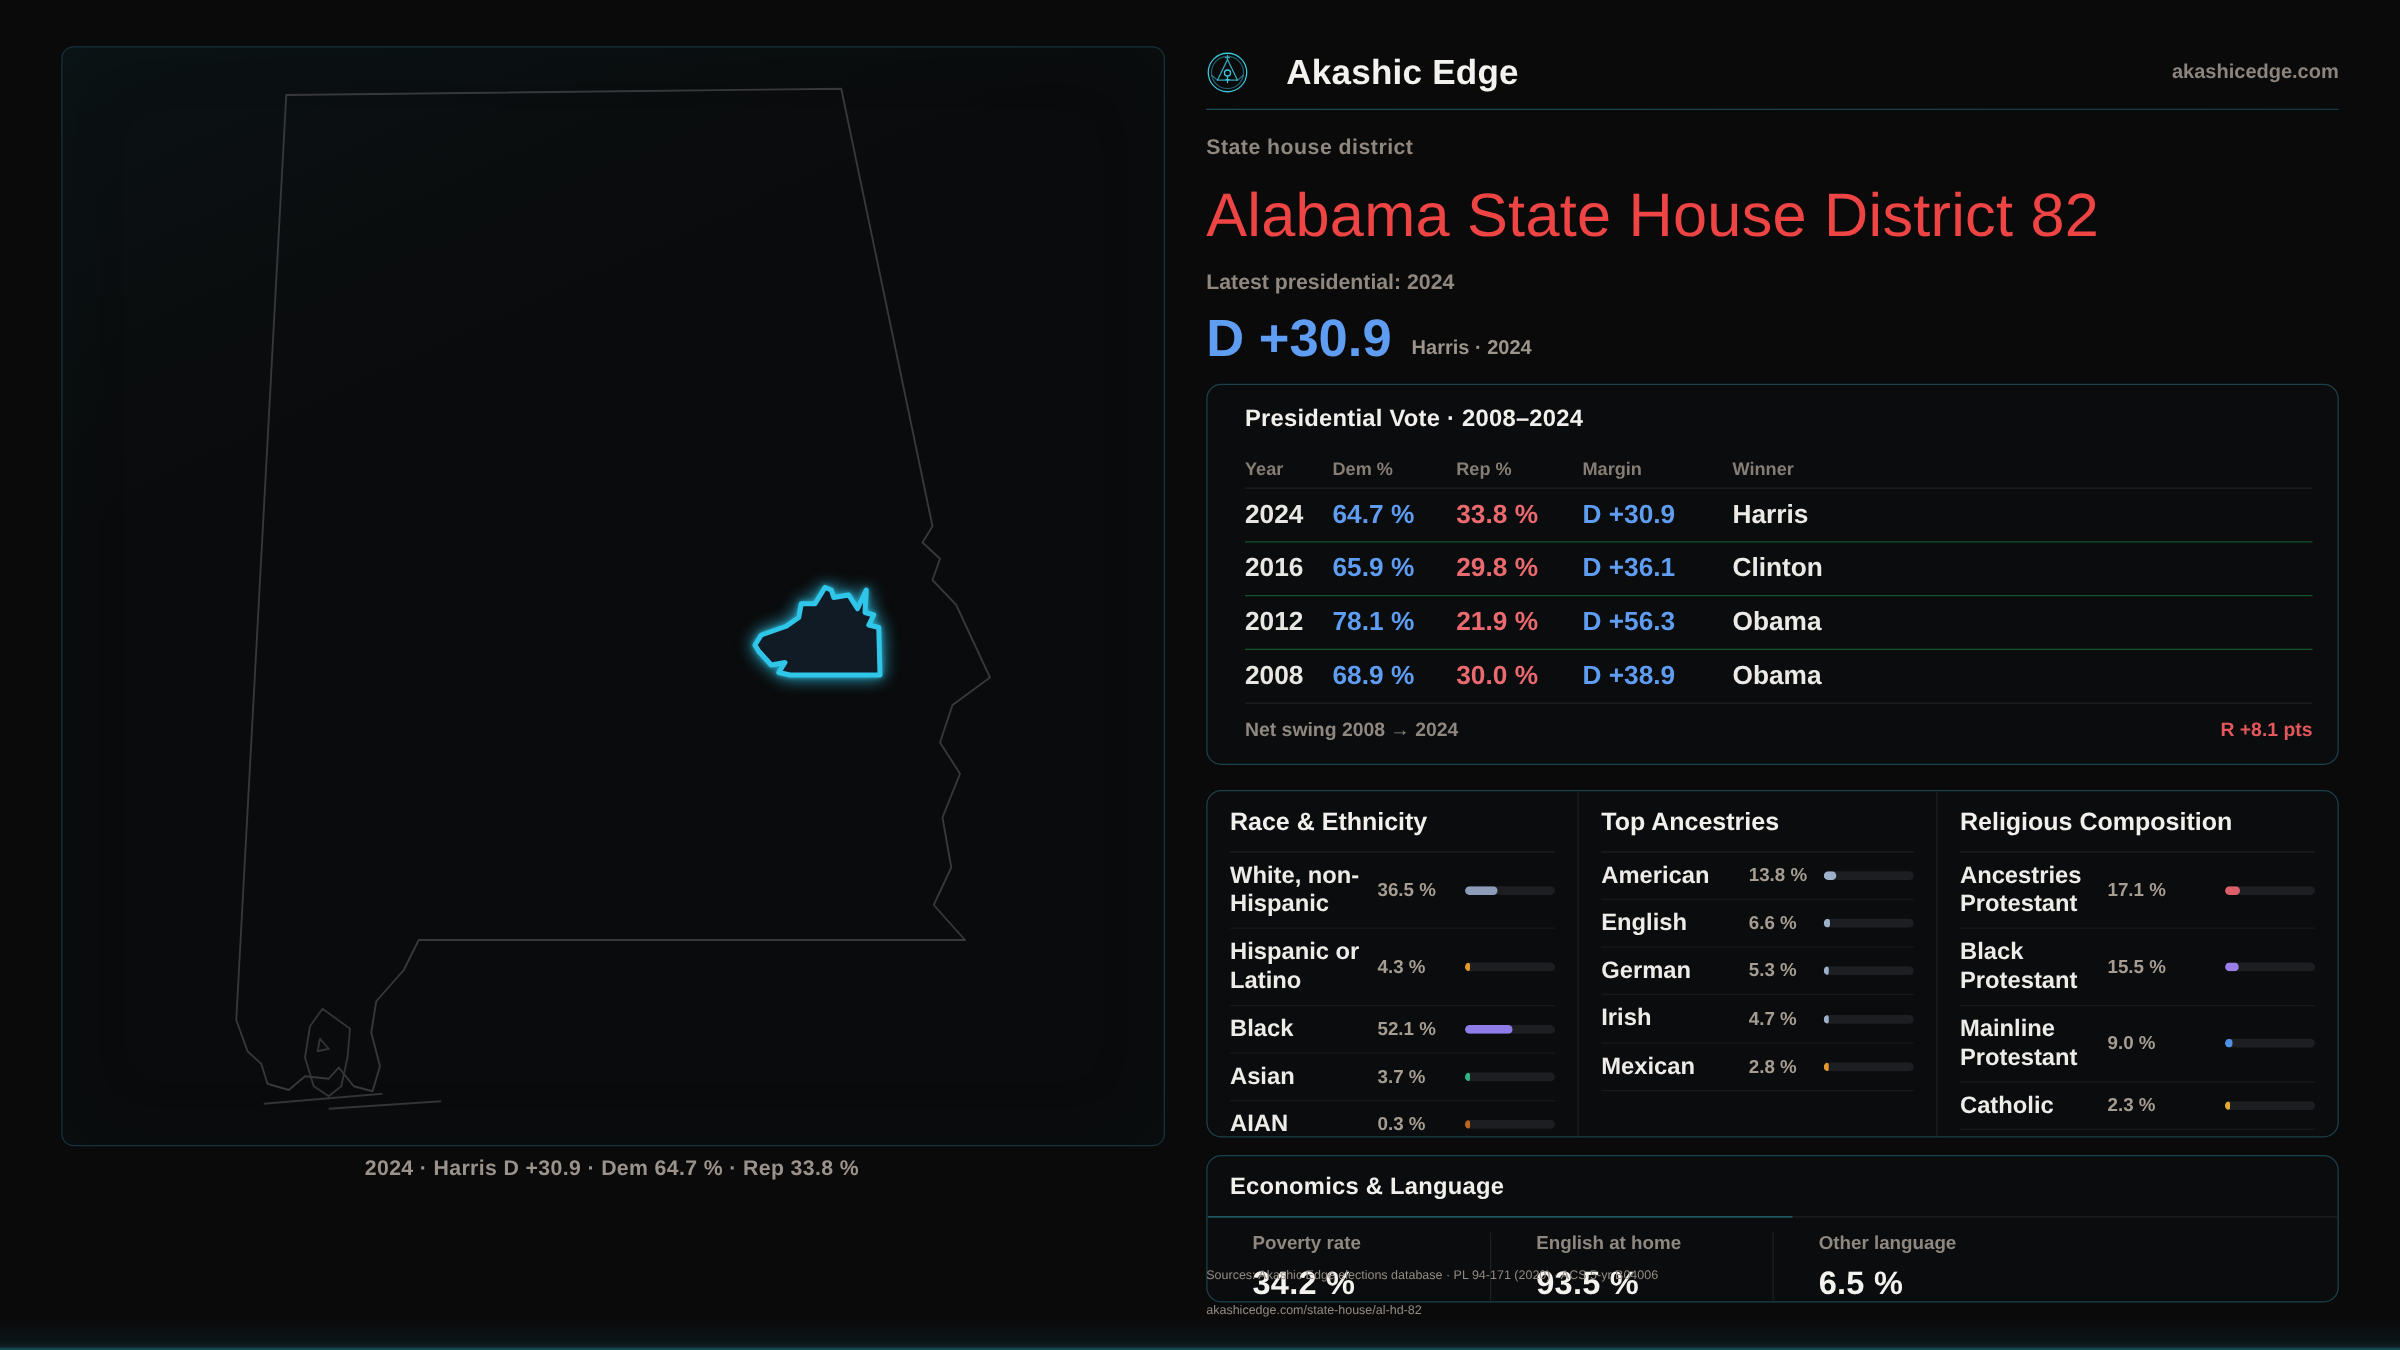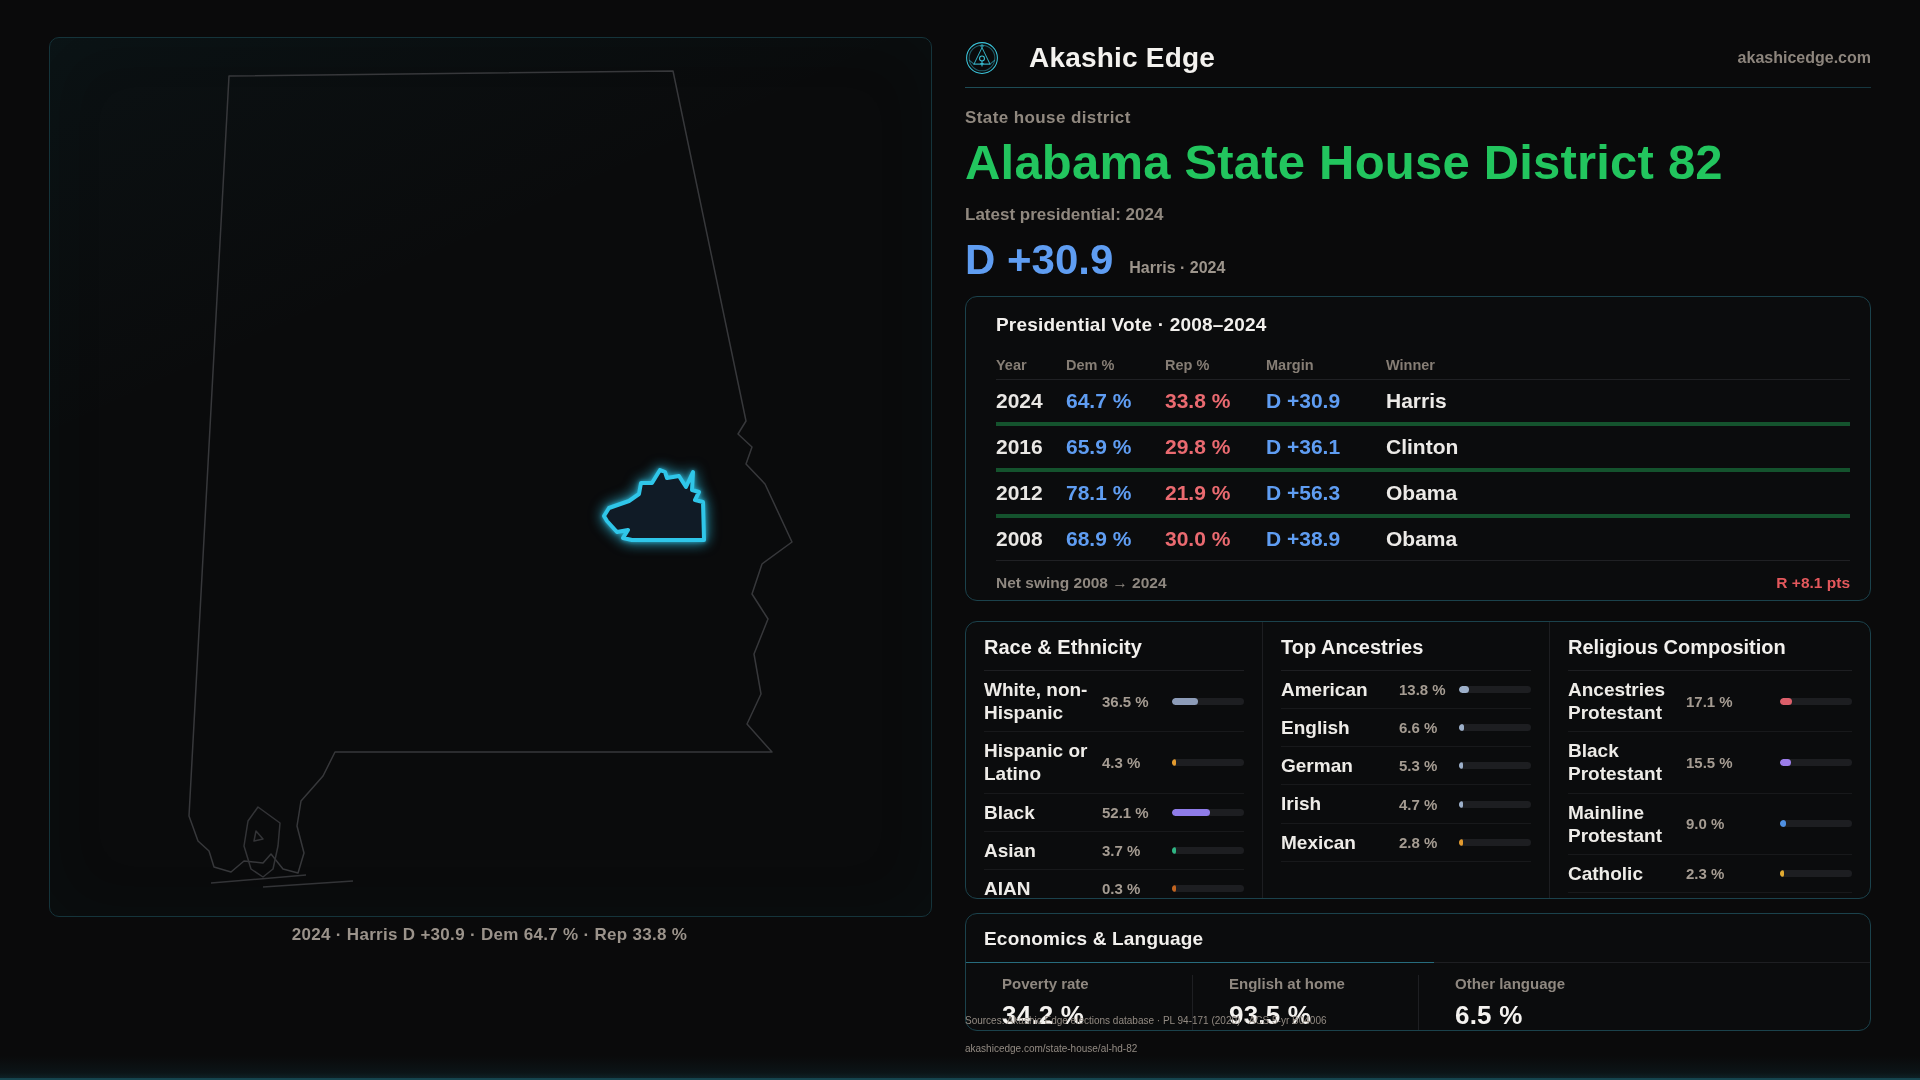--- a/index.html
+++ b/index.html
@@ -21,36 +21,36 @@
 
   
   .right-col{position:absolute;left:965px;top:40px;width:906px;}
   .brand-row{display:flex;align-items:center;justify-content:space-between;height:36px;}
   .brand-left{display:flex;align-items:center;gap:16px;}
   .logo{width:34px;height:34px;margin-right:14px;}
   .brand-name{font-size:28px;font-weight:700;color:#f4f2ef;letter-spacing:.2px;}
   .brand-domain{font-size:16px;font-weight:700;color:#8d857d;cursor:pointer;}
   .header-divider{margin-top:11px;height:1px;background:linear-gradient(to right,#1d4c56,#163740);}
   .kicker{margin-top:20px;font-size:17px;font-weight:700;color:#90887f;letter-spacing:.4px;}
-  .title{margin:8px 0 0 0;font-size:49px;line-height:1.08;font-weight:700;color:#22c55e;letter-spacing:.2px;}
+  .title{margin:19px 0 0 0;font-size:49px;line-height:1.08;font-weight:400;color:#ef4444;letter-spacing:.2px;}
   .subtitle{margin-top:16px;font-size:17px;font-weight:700;color:#90887f;}
   .headline-row{margin-top:12px;display:flex;align-items:flex-end;gap:16px;height:44px;}
   .headline-margin{font-size:42px;font-weight:700;color:var(--dem,#5f9df2);line-height:1;}
   .headline-context{font-size:16px;font-weight:700;color:#9d958c;padding-bottom:4px;}
 
   
   .card{border:1px solid #1b424c;border-radius:12px;background:#0b0c0d;box-sizing:border-box;}
   .card-title{margin:0;font-size:19px;font-weight:700;color:#f2f0ed;letter-spacing:.2px;}
 
   .pres-card{margin-top:15px;height:305px;padding:17px 20px 0 30px;overflow:hidden;}
   .pres-grid{display:grid;grid-template-columns:70px 99px 101px 120px 1fr;align-items:center;}
   .pres-head{margin-top:15px;height:28px;border-bottom:1px solid #202124;
     font-size:14.5px;font-weight:700;color:#867e75;}
   .pres-row{height:42px;font-size:21px;font-weight:700;}
-  .pres-row:not(:last-child){border-bottom:4px solid #14532d;}
+  .pres-row:not(:last-child){border-bottom:1px solid #14532d;}
   .cell-year{color:#e9e7e4;}
   .cell-dem{color:var(--dem,#5f9df2);}
   .cell-rep{color:var(--rep,#ea6a70);}
   .cell-margin{color:var(--dem,#5f9df2);}
   .cell-winner{color:#eceae7;}
   .pres-footer{display:flex;align-items:center;justify-content:space-between;height:45px;
     border-top:1px solid #202124;}
   .pres-footer .swing-label{font-size:15.5px;font-weight:700;color:#8f8880;}
   .pres-footer .swing-value{font-size:15.5px;font-weight:700;color:var(--swing,#e4585c);}
 

